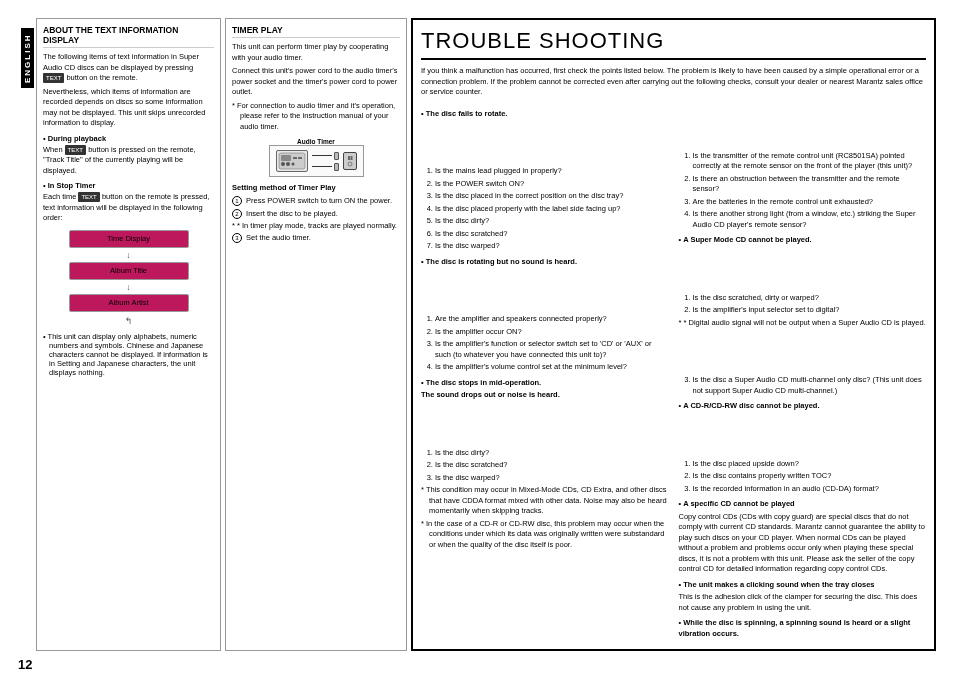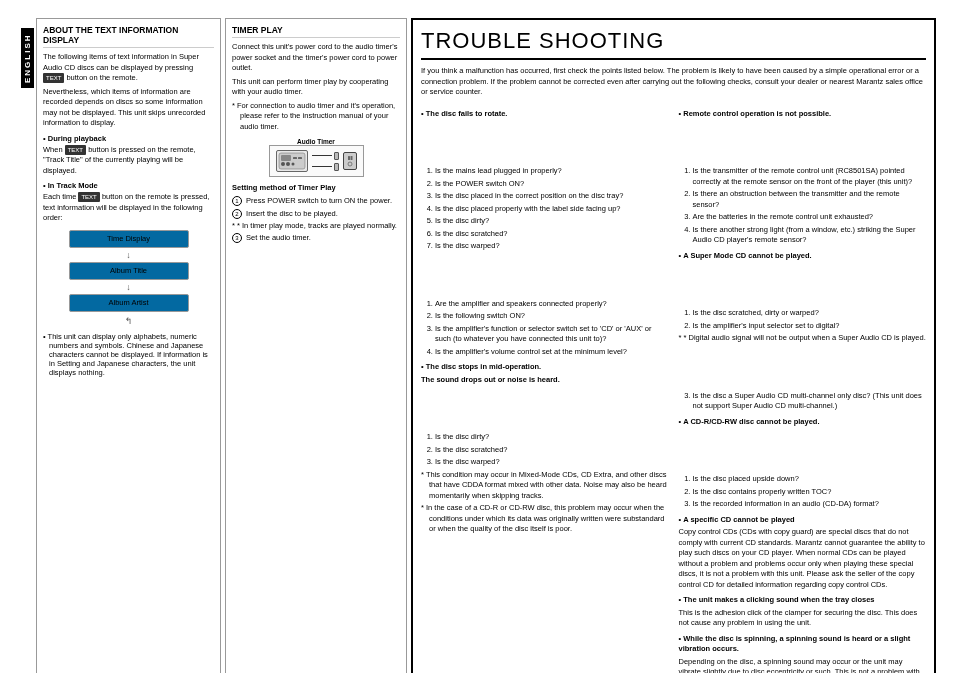--- a/index.html
+++ b/index.html
@@ -93,21 +93,21 @@
       flex-direction: column;
       align-items: center;
       margin: 6px 0;
       gap: 0;
     }
     .display-box {
       width: 120px;
       height: 18px;
       border: 1px solid #999;
       border-radius: 2px;
-      background: #0369a1;
+      background: #be185d;
       display: flex;
       align-items: center;
       justify-content: center;
       font-size: 7.5px;
       margin-bottom: 2px;
       position: relative;
     }
     .display-arrow {
       width: 10px;
       text-align: center;
@@ -221,21 +221,21 @@
         </span>
         <p>
           <span>When</span>
           <span class="inline-btn">TEXT</span>
           <span>button is pressed on the remote, "Track Title" of the currently playing will be displayed.</span>
         </p>
       </div>
 
       <div style="margin-top:5px;">
         <span class="bold-label">
-          • <strong>In Track Mode</strong>
+          • <strong>In Stop Timer</strong>
         </span>
         <p>
           <span>Each time</span>
           <span class="inline-btn">TEXT</span>
           <span>button on the remote is pressed, text information will be displayed in the following order:</span>
         </p>
       </div>
 
       <div class="display-boxes">
         <div class="display-box">
@@ -250,22 +250,22 @@
           <span>Album Artist</span>
         </div>
         <div style="font-size:9px;color:#555;margin-top:2px;">↰</div>
       </div>
 
       <div class="bullet-item">This unit can display only alphabets, numeric numbers and symbols. Chinese and Japanese characters cannot be displayed. If information is in Setting and Japanese characters, the unit displays nothing.</div>
     </div>
 
     <div class="col-middle">
       <div class="section-title">TIMER PLAY</div>
+      <p>This unit can perform timer play by cooperating with your audio timer.</p>
       <p>Connect this unit's power cord to the audio timer's power socket and the timer's power cord to power outlet.</p>
-      <p>This unit can perform timer play by cooperating with your audio timer.</p>
       <p class="asterisk-note">For connection to audio timer and it's operation, please refer to the instruction manual of your audio timer.</p>
 
       <div class="timer-diagram">
         <div class="audio-timer-label">Audio Timer</div>
         <div class="timer-diagram-inner">
           <div class="device-box">
             <svg width="28" height="18" viewBox="0 0 28 18">
               <rect x="1" y="1" width="26" height="16" rx="2" fill="#ccc" stroke="#666" stroke-width="0.5"></rect>
               <rect x="3" y="3" width="10" height="6" rx="1" fill="#888"></rect>
               <rect x="15" y="5" width="4" height="2" rx="0.5" fill="#666"></rect>
@@ -328,45 +328,45 @@
           <ol class="numbered-list">
             <li>Is the mains lead plugged in properly?</li>
             <li>Is the POWER switch ON?</li>
             <li>Is the disc placed in the correct position on the disc tray?</li>
             <li>Is the disc placed properly with the label side facing up?</li>
             <li>Is the disc dirty?</li>
             <li>Is the disc scratched?</li>
             <li>Is the disc warped?</li>
           </ol>
 
+          <p class="trouble-heading">
+            • <strong>The disc is rotating but no sound is heard.</strong>
+          </p>
           <ol class="numbered-list">
             <li>Are the amplifier and speakers connected properly?</li>
-            <li>Is the following switch ON?</li>
+            <li>Is the amplifier occur ON?</li>
             <li>Is the amplifier's function or selector switch set to 'CD' or 'AUX' or such (to whatever you have connected this unit to)?</li>
             <li>Is the amplifier's volume control set at the minimum level?</li>
           </ol>
 
           <p class="trouble-heading">
             • <strong>The disc stops in mid-operation.</strong>
           </p>
           <p style="font-weight:bold;margin-bottom:2px;">The sound drops out or noise is heard.</p>
           <ol class="numbered-list">
             <li>Is the disc dirty?</li>
             <li>Is the disc scratched?</li>
             <li>Is the disc warped?</li>
           </ol>
           <p class="asterisk-note">This condition may occur in Mixed-Mode CDs, CD Extra, and other discs that have CDDA format mixed with other data. Noise may also be heard momentarily when skipping tracks.</p>
           <p class="asterisk-note">In the case of a CD-R or CD-RW disc, this problem may occur when the conditions under which its data was originally written were substandard or when the quality of the disc itself is poor.</p>
         </div>
 
         <div class="trouble-col">
 
-          <p class="trouble-heading">
-            • <strong>Remote control operation is not possible.</strong>
-          </p>
           <ol class="numbered-list">
             <li>Is the transmitter of the remote control unit (RC8501SA) pointed correctly at the remote sensor on the front of the player (this unit)?</li>
             <li>Is there an obstruction between the transmitter and the remote sensor?</li>
             <li>Are the batteries in the remote control unit exhausted?</li>
             <li>Is there another strong light (from a window, etc.) striking the Super Audio CD player's remote sensor?</li>
           </ol>
 
           <p class="trouble-heading">
             • <strong>A Super Mode CD cannot be played.</strong>
           </p>
@@ -394,20 +394,19 @@
           <p>Copy control CDs (CDs with copy guard) are special discs that do not comply with current CD standards. Marantz cannot guarantee the ability to play such discs on your CD player. When normal CDs can be played without a problem and problems occur only when playing these special discs, it is not a problem with this unit. Please ask the seller of the copy control CD for detailed information regarding copy control CDs.</p>
 
           <p class="trouble-heading">
             • <strong>The unit makes a clicking sound when the tray closes</strong>
           </p>
           <p>This is the adhesion click of the clamper for securing the disc. This does not cause any problem in using the unit.</p>
 
           <p class="trouble-heading">
             • <strong>While the disc is spinning, a spinning sound is heard or a slight vibration occurs.</strong>
           </p>
-          <p>Depending on the disc, a spinning sound may occur or the unit may vibrate slightly due to disc eccentricity or such. This is not a problem with this unit.</p>
         </div>
       </div>
     </div>
   </div>
 
   <div class="page-number">12</div>
 </div>
 
 </body></html>

